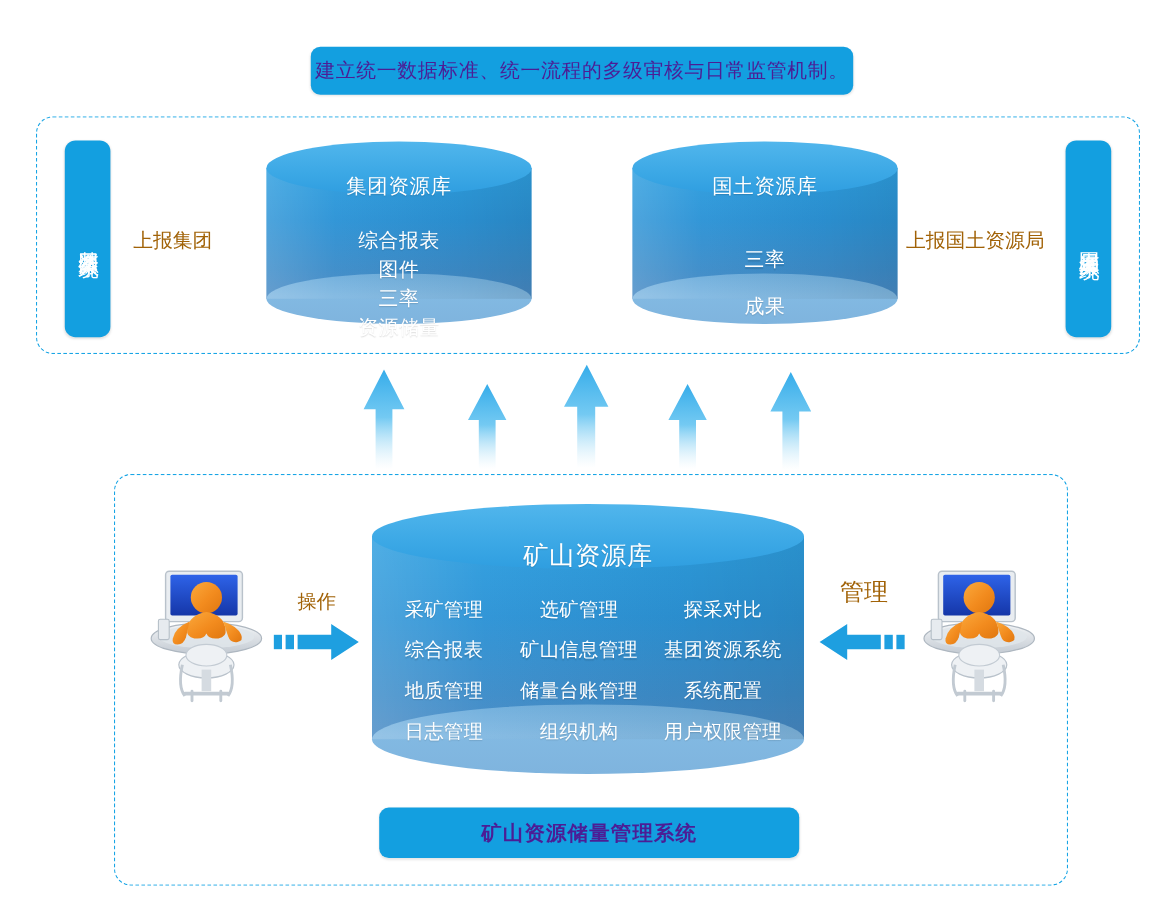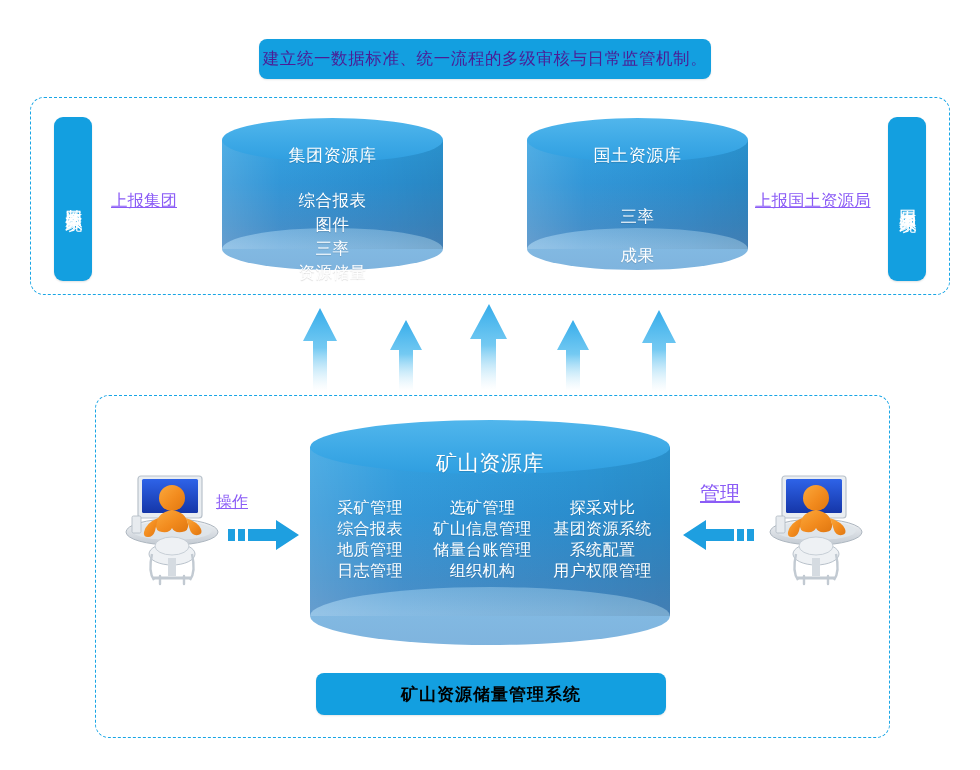--- a/index.html
+++ b/index.html
@@ -34,24 +34,24 @@
     position:absolute;background:#139FE0;border-radius:9px;
     color:#fff;font-size:17px;line-height:20.5px;letter-spacing:1px;
     display:flex;align-items:center;justify-content:center;
     writing-mode:vertical-rl;text-orientation:upright;
     padding:6px 0;box-shadow:0 1px 2px rgba(0,0,0,.12);
   }
   #tab-left{left:54px;top:117px;width:38px;height:152px;}
   #tab-right{left:888px;top:117px;width:38px;height:152px;}
 
   
-  .plabel{position:absolute;color:#8b5cf6;font-size:16.5px;white-space:nowrap;text-decoration:underline;}
+  .plabel{position:absolute;color:#a16207;font-size:16.5px;white-space:nowrap;}
   #label-report-group{left:111px;top:190px;}
   #label-report-bureau{left:755px;top:190px;}
-  #label-operate{left:216px;top:492px;font-size:16px;}
+  #label-operate{left:248px;top:492px;font-size:16px;}
   #label-manage{left:700px;top:480px;font-size:20px;}
 
   
   .cyl{position:absolute;}
   .cyl .body{
     position:absolute;left:0;right:0;top:var(--eh);bottom:var(--ehh);
     background:linear-gradient(180deg,#2E9FE0 0%,#2C93D6 40%,#3C8CC9 78%,#4A8AC4 100%);
   }
   .cyl .top{
     position:absolute;left:0;top:0;width:100%;height:calc(var(--eh)*2);
@@ -93,35 +93,36 @@
   #db-land .title{top:26px;}
   #db-land .l0{top:88px;}
   #db-land .l1{top:127px;}
 
   
   #db-mine{left:310px;top:420px;width:360px;height:225px;--eh:27px;--ehh:29px;}
   #db-mine .title{top:29px;font-size:21px;}
   #db-mine .grid{
     position:absolute;left:10px;right:10px;top:78px;
     display:grid;grid-template-columns:1fr 1.25fr 1.15fr;
+    row-gap:13px;
   }
   #db-mine .cell{
     text-align:center;color:#fff;font-size:16px;letter-spacing:.4px;
     text-shadow:0 1px 1px rgba(0,0,0,.14);white-space:nowrap;
   }
 
   
   .uparrow{position:absolute;}
 
   
   #system-banner{
     position:absolute;left:316px;top:673px;width:350px;height:42px;
     background:#139FE0;border-radius:8px;
     display:flex;align-items:center;justify-content:center;
-    color:#000000;font-size:17px;font-weight:bold;letter-spacing:1px;
+    color:#4c1d95;font-size:17px;font-weight:bold;letter-spacing:1px;
     box-shadow:0 1px 2px rgba(0,0,0,.10);
   }
 
   
   .workstation{position:absolute;width:108px;height:118px;}
   #ws-left{left:118px;top:468px;}
   #ws-right{left:762px;top:468px;}
 
   
   #arrow-operate{position:absolute;left:228px;top:518px;width:72px;height:34px;}

